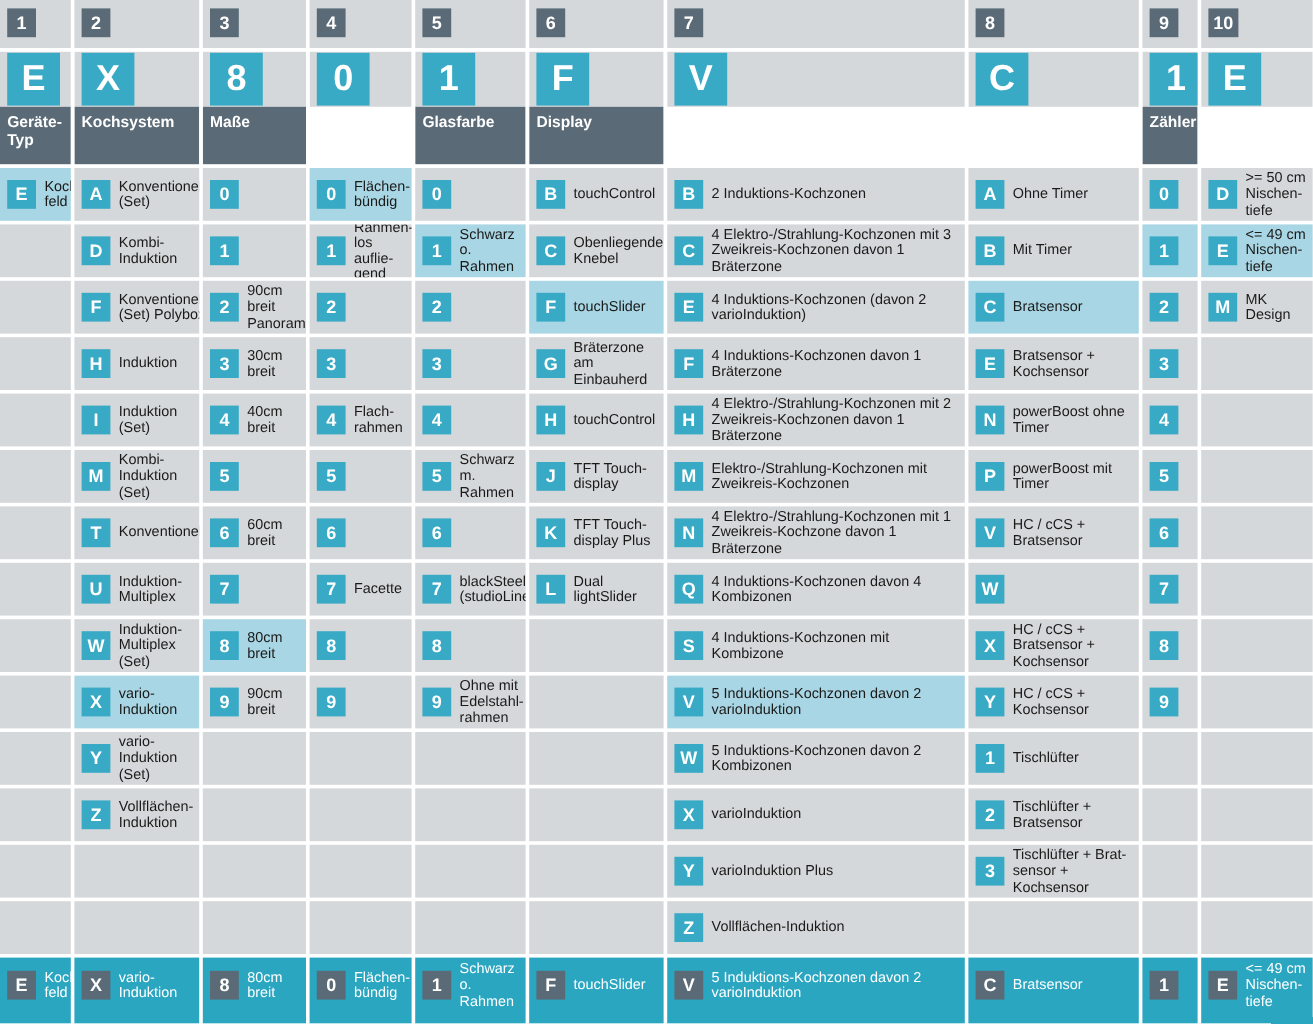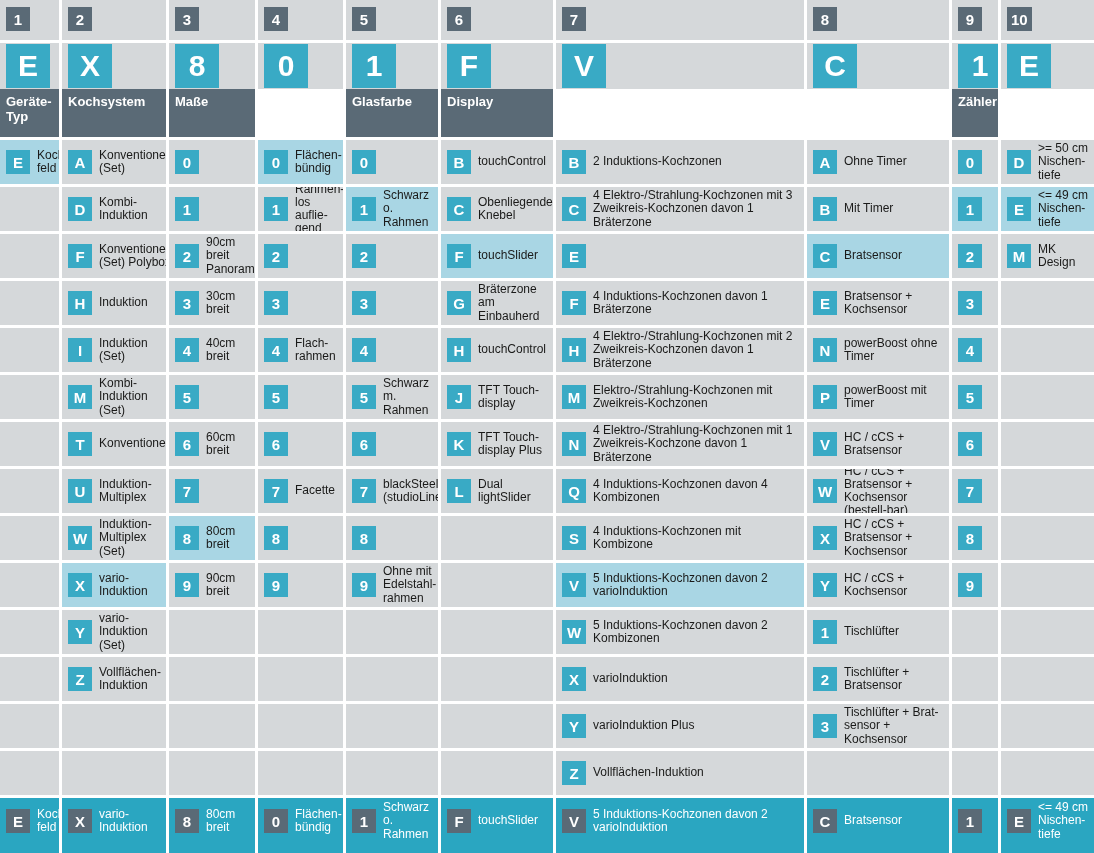--- a/index.html
+++ b/index.html
@@ -371,20 +371,21 @@
     <div class="cell bodycell" style="grid-area: 3 / 7;">
       <span class="keybadge">B</span>
       <span class="optlabel">2 Induktions-Kochzonen</span>
     </div>
     <div class="cell bodycell" style="grid-area: 4 / 7;">
       <span class="keybadge">C</span>
       <span class="optlabel">4 Elektro-/Strahlung-Kochzonen mit 3 Zweikreis-Kochzonen davon 1 Bräterzone</span>
     </div>
     <div class="cell bodycell" style="grid-area: 5 / 7;">
       <span class="keybadge">E</span>
+      <span class="optlabel">4 Induktions-Kochzonen (davon 2 varioInduktion)</span>
     </div>
     <div class="cell bodycell" style="grid-area: 6 / 7;">
       <span class="keybadge">F</span>
       <span class="optlabel">4 Induktions-Kochzonen davon 1 Bräterzone</span>
     </div>
     <div class="cell bodycell" style="grid-area: 7 / 7;">
       <span class="keybadge">H</span>
       <span class="optlabel">4 Elektro-/Strahlung-Kochzonen mit 2 Zweikreis-Kochzonen davon 1 Bräterzone</span>
     </div>
     <div class="cell bodycell" style="grid-area: 8 / 7;">
@@ -458,21 +459,20 @@
     <div class="cell bodycell" style="grid-area: 8 / 8;">
       <span class="keybadge">P</span>
       <span class="optlabel">powerBoost mit Timer</span>
     </div>
     <div class="cell bodycell" style="grid-area: 9 / 8;">
       <span class="keybadge">V</span>
       <span class="optlabel">HC / cCS + Bratsensor</span>
     </div>
     <div class="cell bodycell" style="grid-area: 10 / 8;">
       <span class="keybadge">W</span>
-      <span class="optlabel">HC / cCS + Bratsensor + Kochsensor (bestell-bar)</span>
     </div>
     <div class="cell bodycell" style="grid-area: 11 / 8;">
       <span class="keybadge">X</span>
       <span class="optlabel">HC / cCS + Bratsensor + Kochsensor</span>
     </div>
     <div class="cell bodycell" style="grid-area: 12 / 8;">
       <span class="keybadge">Y</span>
       <span class="optlabel">HC / cCS + Kochsensor</span>
     </div>
     <div class="cell bodycell" style="grid-area: 13 / 8;">

